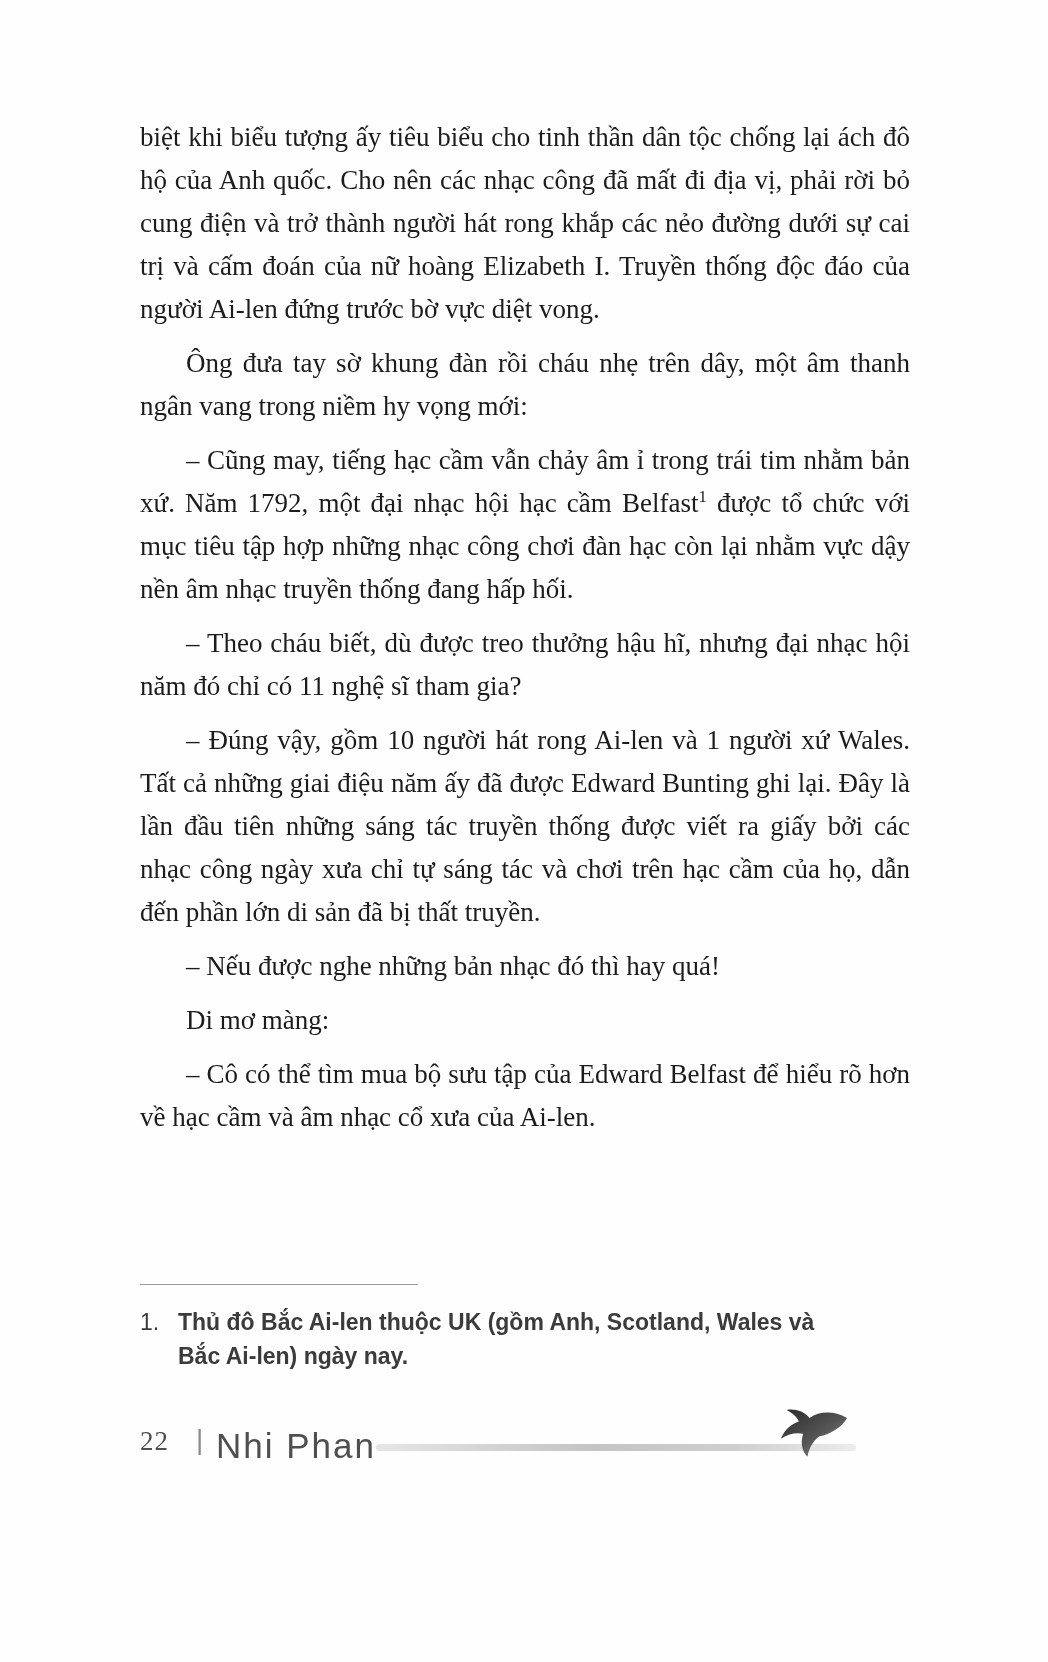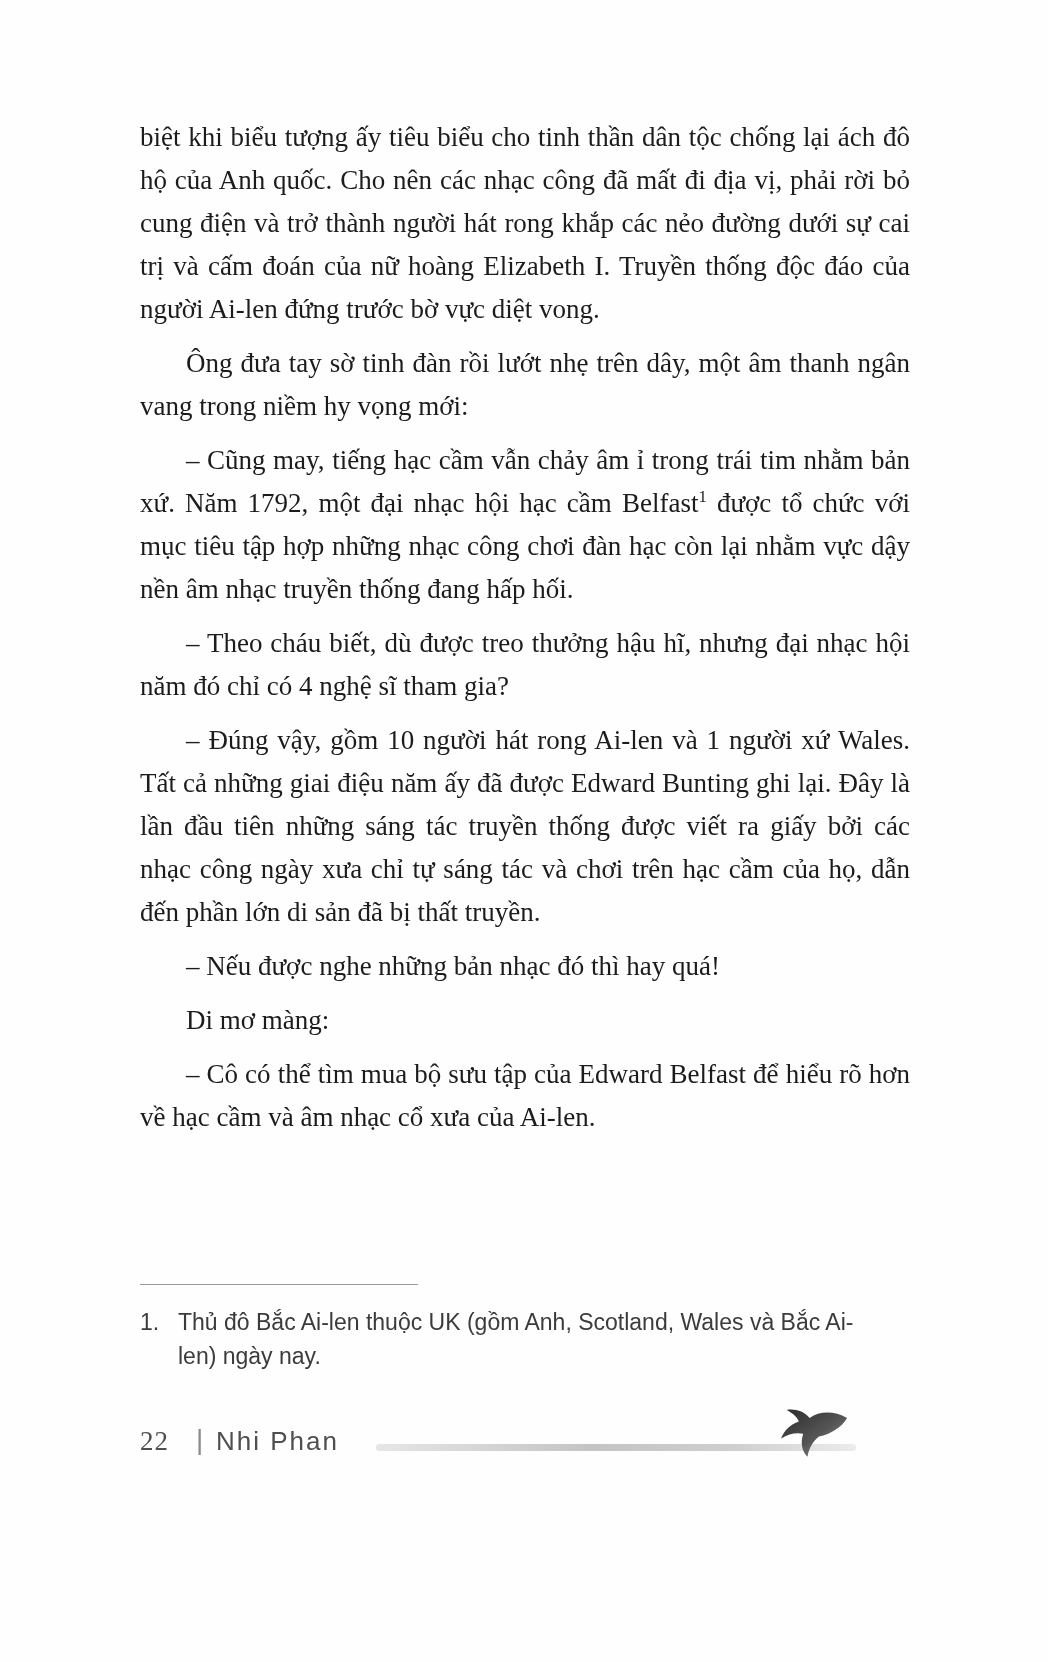--- a/index.html
+++ b/index.html
@@ -57,20 +57,21 @@
     line-height: 34px;
     color: #3b3b3b;
   }
   .fn-num {
     flex: none;
     width: 38px;
   }
   .fn-text {
     flex: 1;
     max-width: 680px;
+    font-weight: bold;
   }
   .footer {
     position: absolute;
     left: 140px;
     top: 1420px;
     width: 770px;
     height: 50px;
     font-family: "Liberation Sans", sans-serif;
     color: #4f4f4f;
   }
@@ -87,21 +88,21 @@
     left: 56px;
     top: 4px;
     font-size: 28px;
     color: #8a8a8a;
     font-weight: 300;
   }
   .footer .author {
     position: absolute;
     left: 76px;
     top: 6px;
-    font-size: 26px;
+    font-size: 35px;
     letter-spacing: 2px;
   }
   .footer .grad-line {
     position: absolute;
     left: 236px;
     top: 24px;
     width: 480px;
     height: 7px;
     background: linear-gradient(to right, #e6e6e6, #c4c4c4 45%, #cfcfcf 75%, #ececec);
     border-radius: 3px;
@@ -114,23 +115,23 @@
     height: 54px;
   }
 </style>
 </head>
 <body>
 
 <div class="page">
 
   <div class="body-text">
     <p class="no-indent">biệt khi biểu tượng ấy tiêu biểu cho tinh thần dân tộc chống lại ách đô hộ của Anh quốc. Cho nên các nhạc công đã mất đi địa vị, phải rời bỏ cung điện và trở thành người hát rong khắp các nẻo đường dưới sự cai trị và cấm đoán của nữ hoàng Elizabeth I. Truyền thống độc đáo của người Ai-len đứng trước bờ vực diệt vong.</p>
-    <p>Ông đưa tay sờ tinh đàn rồi lướt nhẹ trên dây, một âm thanh ngân vang trong niềm hy vọng mới:</p>
+    <p>Ông đưa tay sờ khung đàn rồi cháu nhẹ trên dây, một âm thanh ngân vang trong niềm hy vọng mới:</p>
     <p><span>– Cũng may, tiếng hạc cầm vẫn chảy âm ỉ trong trái tim nhằm bản xứ. Năm 1792, một đại nhạc hội hạc cầm Belfast</span><sup>1</sup><span> được tổ chức với mục tiêu tập hợp những nhạc công chơi đàn hạc còn lại nhằm vực dậy nền âm nhạc truyền thống đang hấp hối.</span></p>
-    <p>– Theo cháu biết, dù được treo thưởng hậu hĩ, nhưng đại nhạc hội năm đó chỉ có 4 nghệ sĩ tham gia?</p>
+    <p>– Theo cháu biết, dù được treo thưởng hậu hĩ, nhưng đại nhạc hội năm đó chỉ có 11 nghệ sĩ tham gia?</p>
     <p>– Đúng vậy, gồm 10 người hát rong Ai-len và 1 người xứ Wales. Tất cả những giai điệu năm ấy đã được Edward Bunting ghi lại. Đây là lần đầu tiên những sáng tác truyền thống được viết ra giấy bởi các nhạc công ngày xưa chỉ tự sáng tác và chơi trên hạc cầm của họ, dẫn đến phần lớn di sản đã bị thất truyền.</p>
     <p>– Nếu được nghe những bản nhạc đó thì hay quá!</p>
     <p>Di mơ màng:</p>
     <p>– Cô có thể tìm mua bộ sưu tập của Edward Belfast để hiểu rõ hơn về hạc cầm và âm nhạc cổ xưa của Ai-len.</p>
   </div>
 
   <div class="footnote-area">
     <div class="fn-divider"></div>
     <div class="footnote">
       <span class="fn-num">1.</span>

